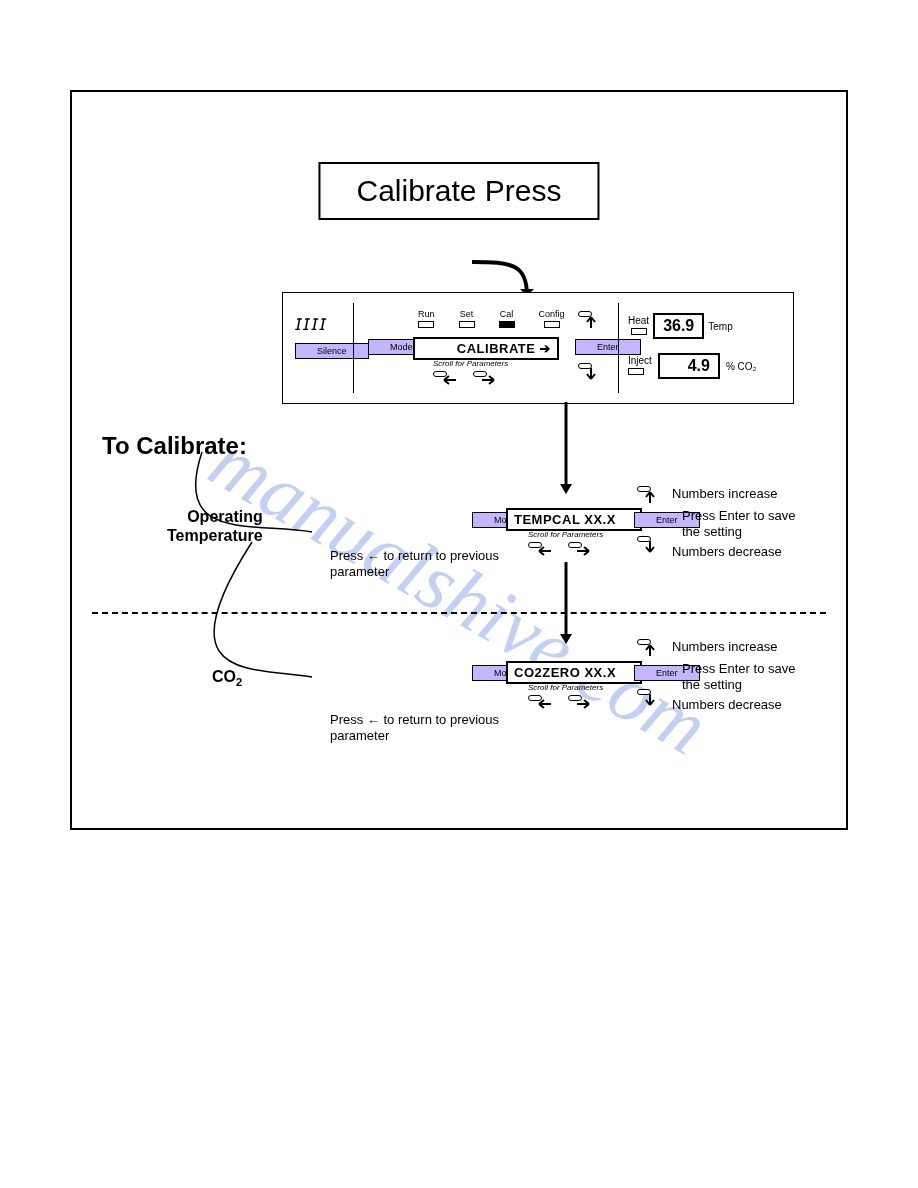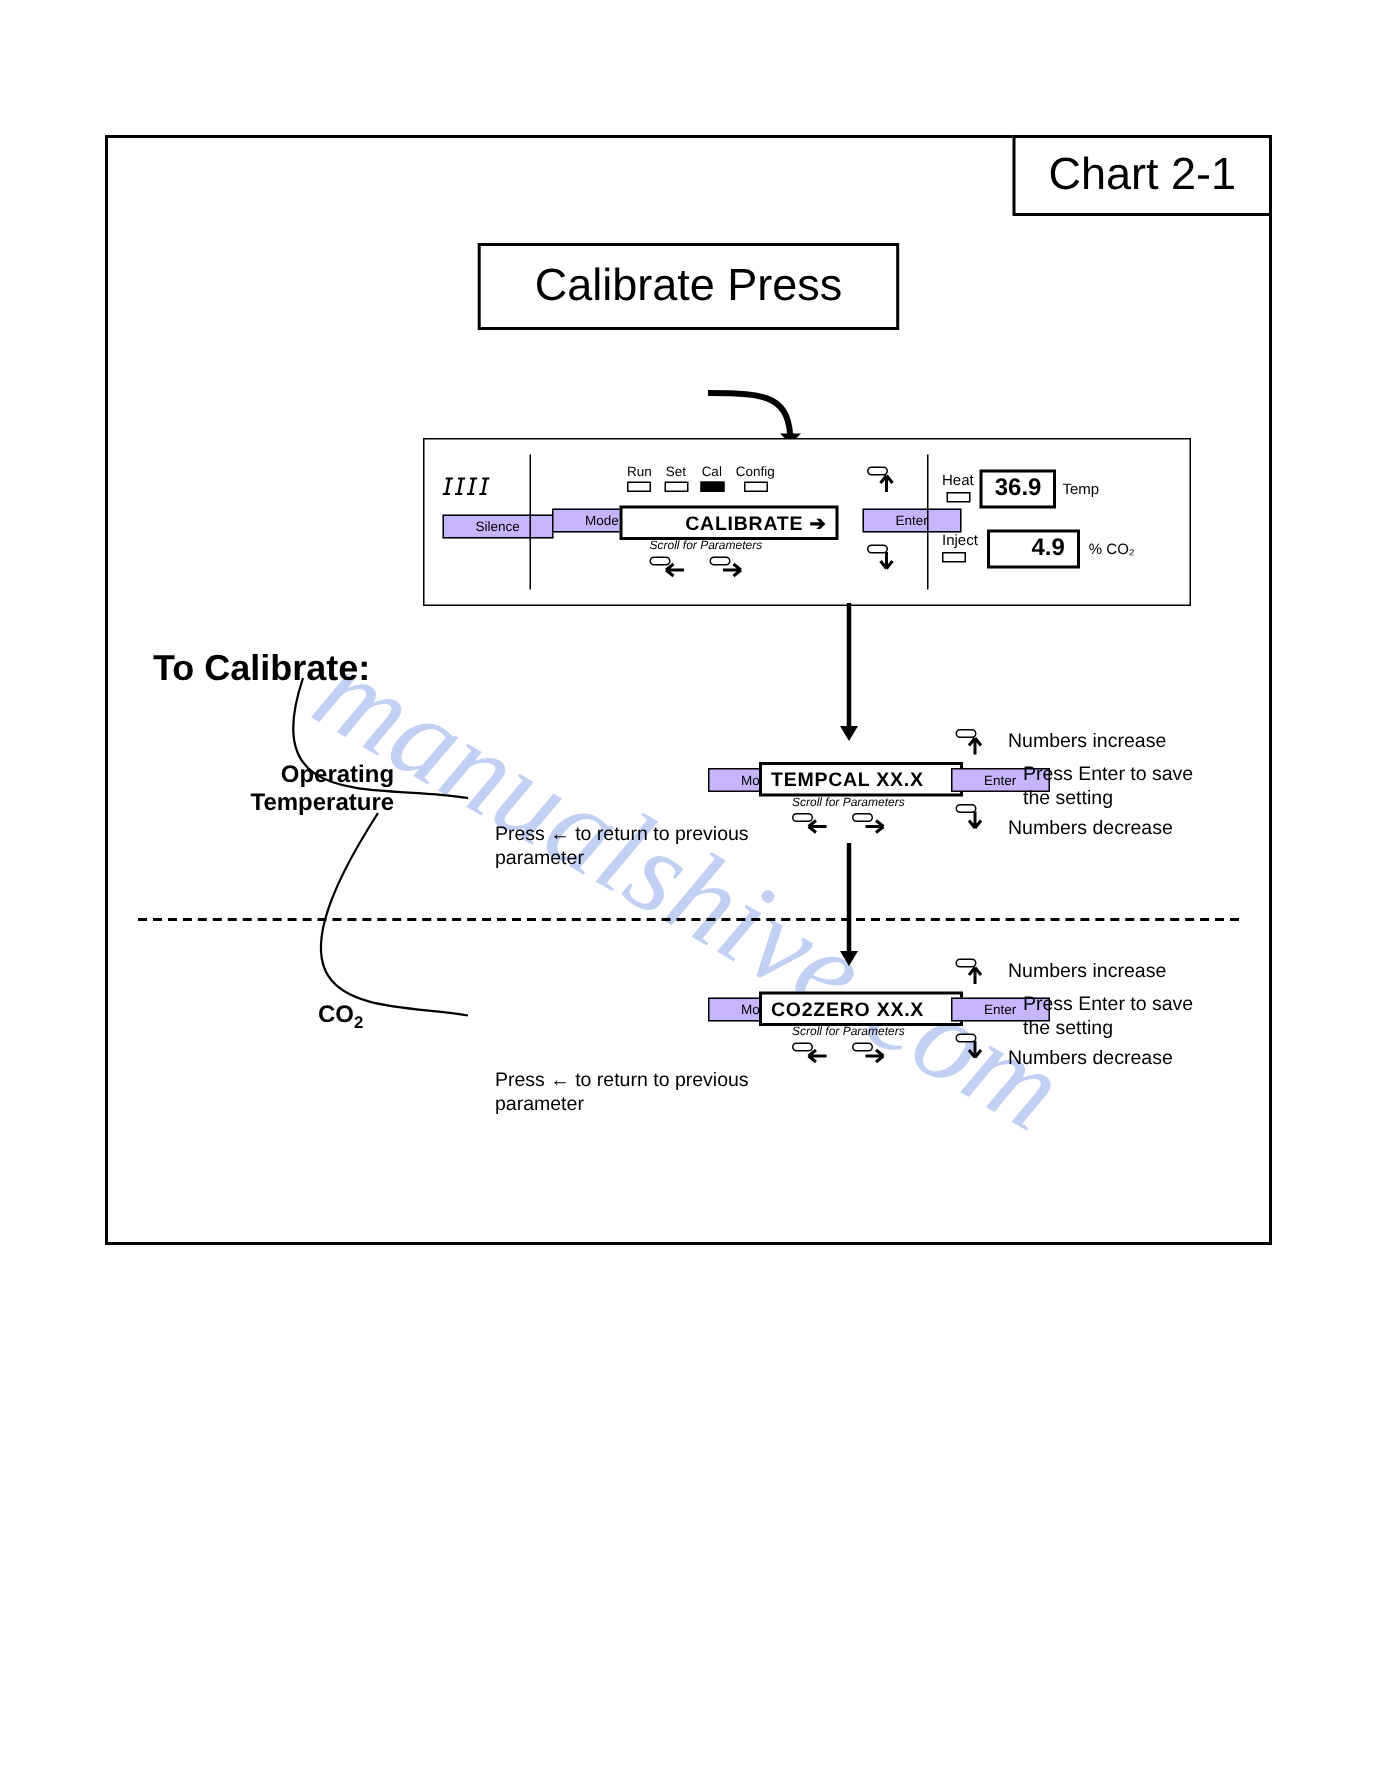--- a/index.html
+++ b/index.html
@@ -24,40 +24,39 @@
   sub{font-size:.7em}
   svg{position:absolute;overflow:visible}
 </style>
 </head>
 <body>
 
 <div class="page">
   <div class="wm">manualshive.com</div>
   <div class="outer">
 
-    <div class="chart-label">Chart 2-1</div>
     <div class="title-box">Calibrate Press</div>
 
 
     <svg style="left:400px;top:162px" width="100" height="60">
       <path d="M0,8 C40,8 55,10 55,42" stroke="#000" stroke-width="4" fill="none"></path>
       <path d="M55,42 l-7,-7 l14,0 z" fill="#000"></path>
     </svg>
 
     <div class="panel" style="left:210px;top:200px;width:510px;height:110px">
 
       <div style="position:absolute;left:12px;top:22px;width:55px">
         <div style="font-style:italic;font-size:16px;letter-spacing:1px;margin-bottom:6px">𝘐𝘐𝘐𝘐</div>
         <span class="btn-small">Silence</span>
       </div>
       <div style="position:absolute;left:70px;top:10px;bottom:10px;border-left:1px solid #000"></div>
 
       <span class="btn-small" style="position:absolute;left:85px;top:46px">Mode</span>
 
-      <div style="position:absolute;left:135px;top:16px;display:flex;gap:8px;font-size:9px;text-align:center">
+      <div style="position:absolute;left:135px;top:16px;display:flex;gap:24px;font-size:9px;text-align:center">
         <div><span>Run</span><br><span class="led"></span></div>
         <div><span>Set</span><br><span class="led"></span></div>
         <div><span>Cal</span><br><span class="led on"></span></div>
         <div><span>Config</span><br><span class="led"></span></div>
       </div>
 
       <span class="display" style="position:absolute;left:130px;top:44px;width:130px;text-align:right">CALIBRATE  ➔</span>
       <div class="tiny" style="position:absolute;left:150px;top:66px">Scroll for Parameters</div>
 
       <span class="pill" style="position:absolute;left:150px;top:78px">

